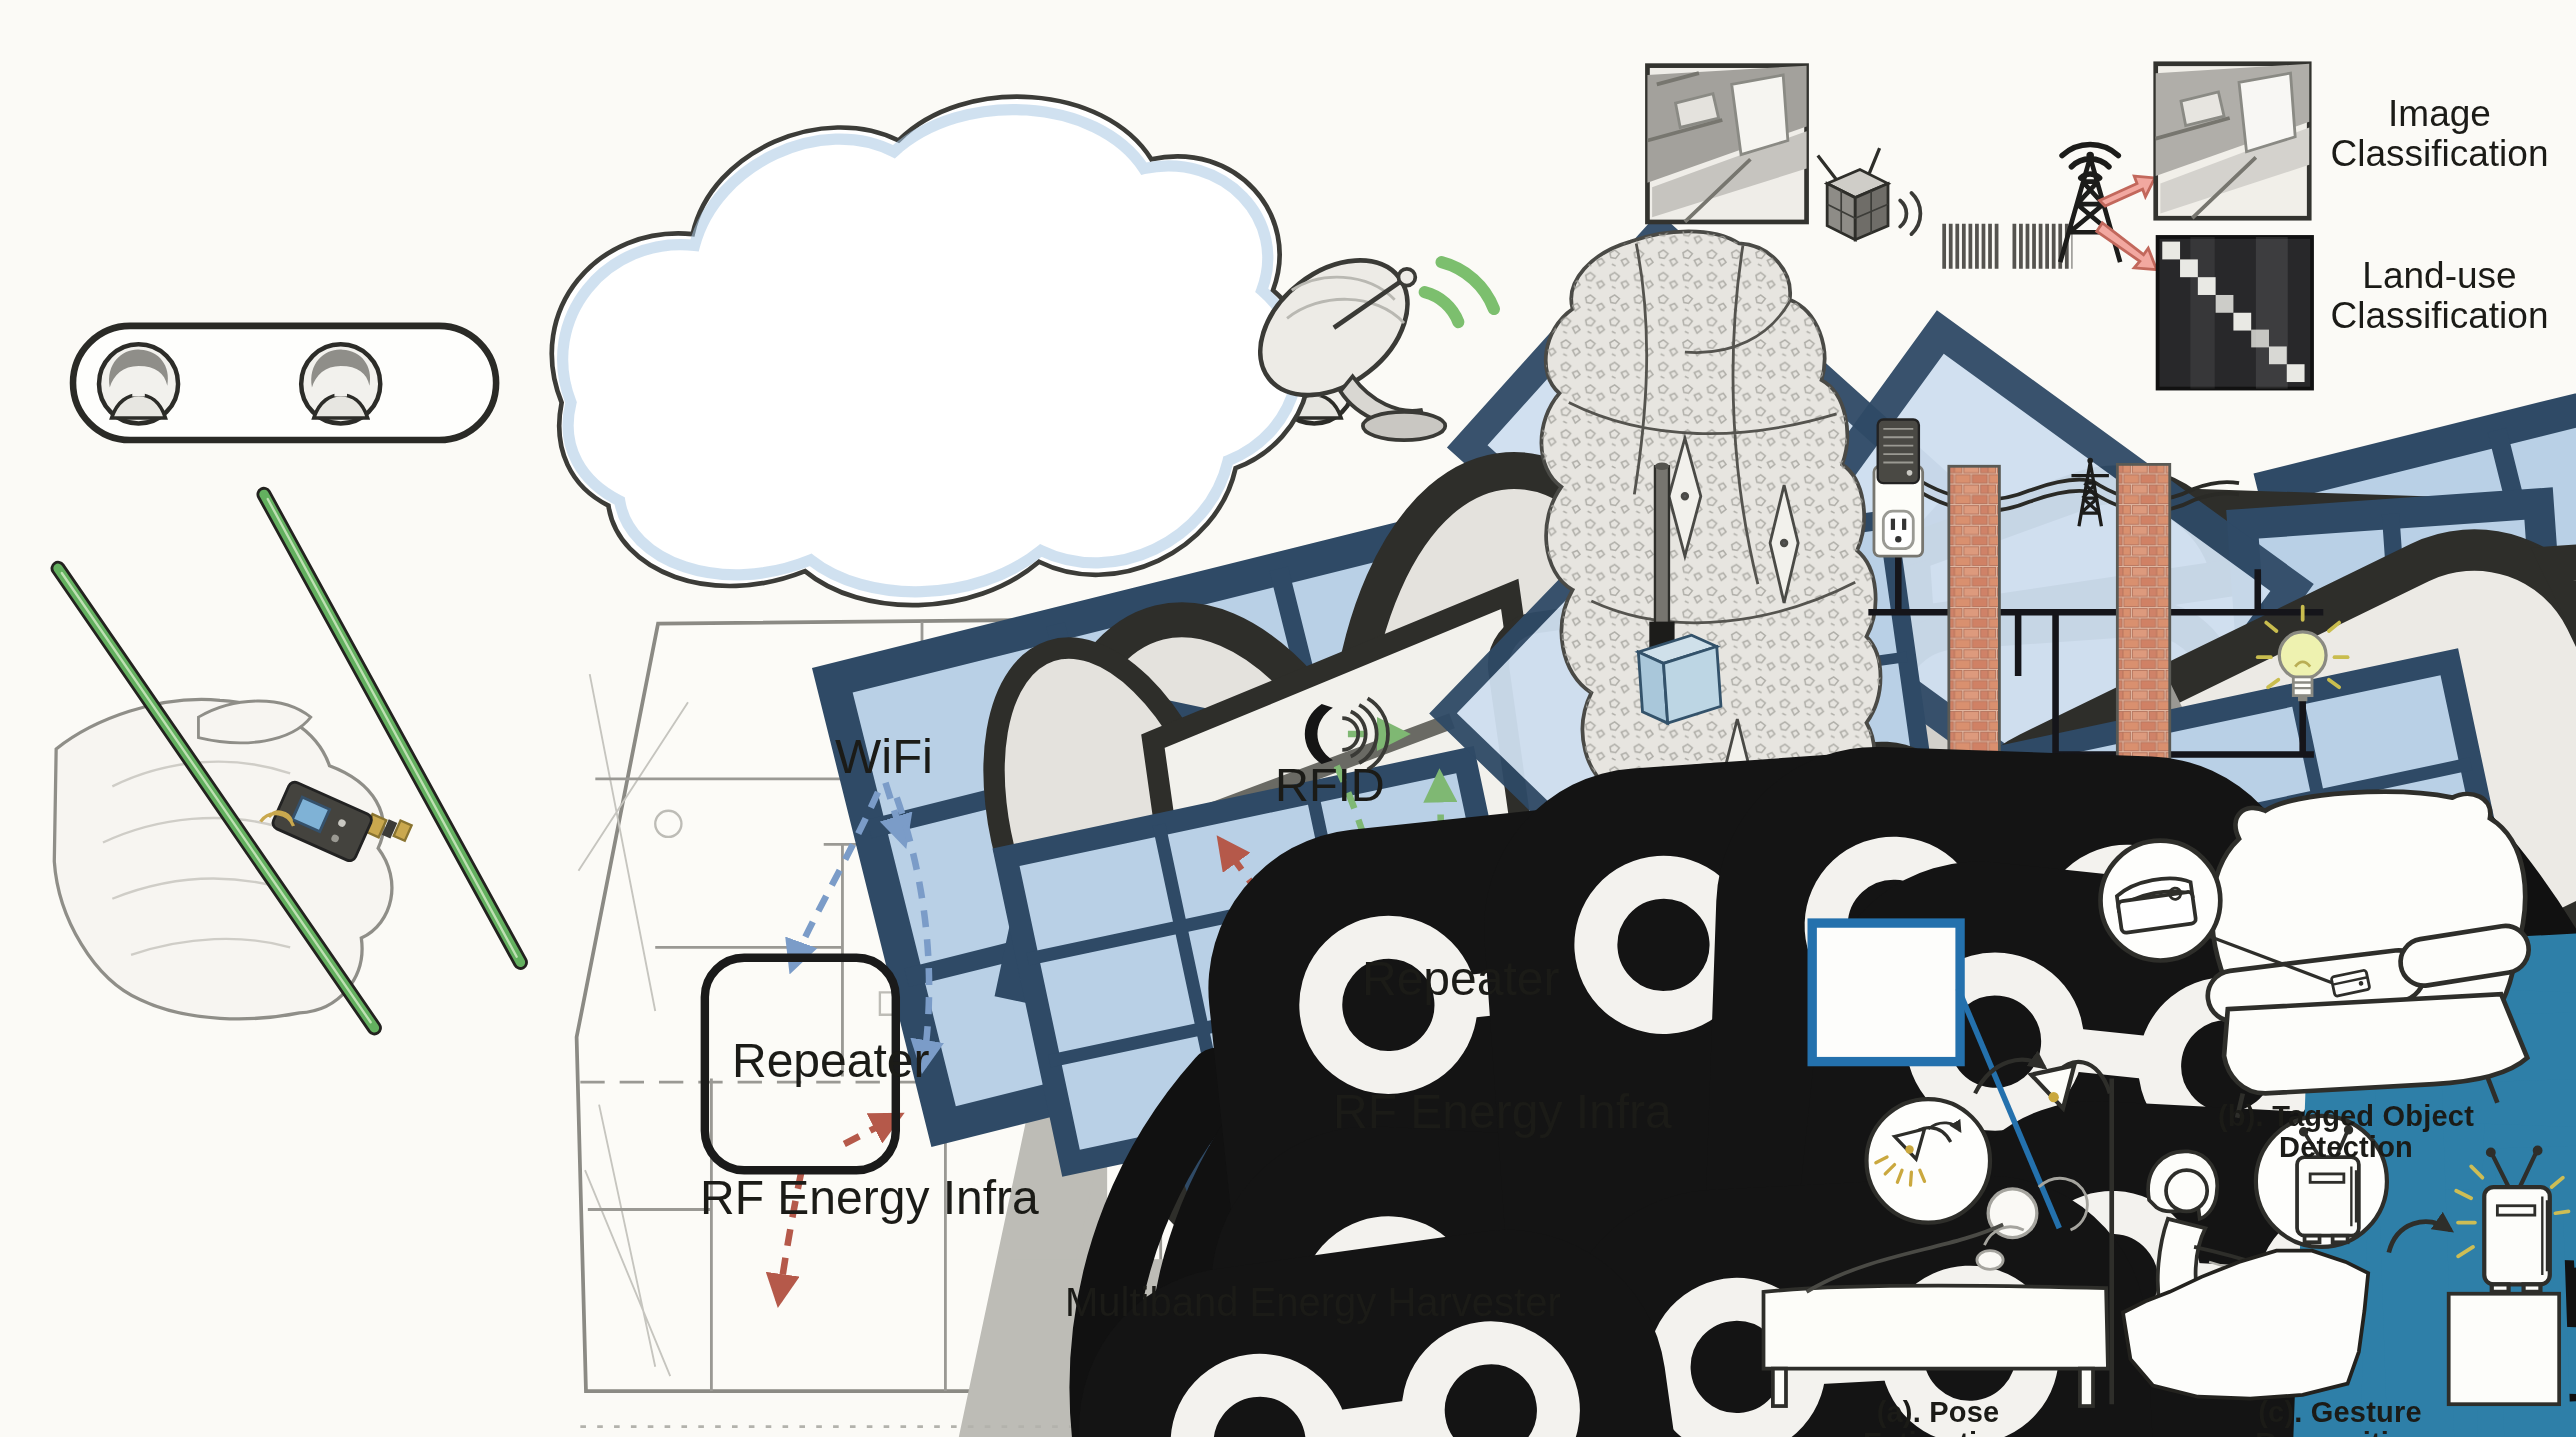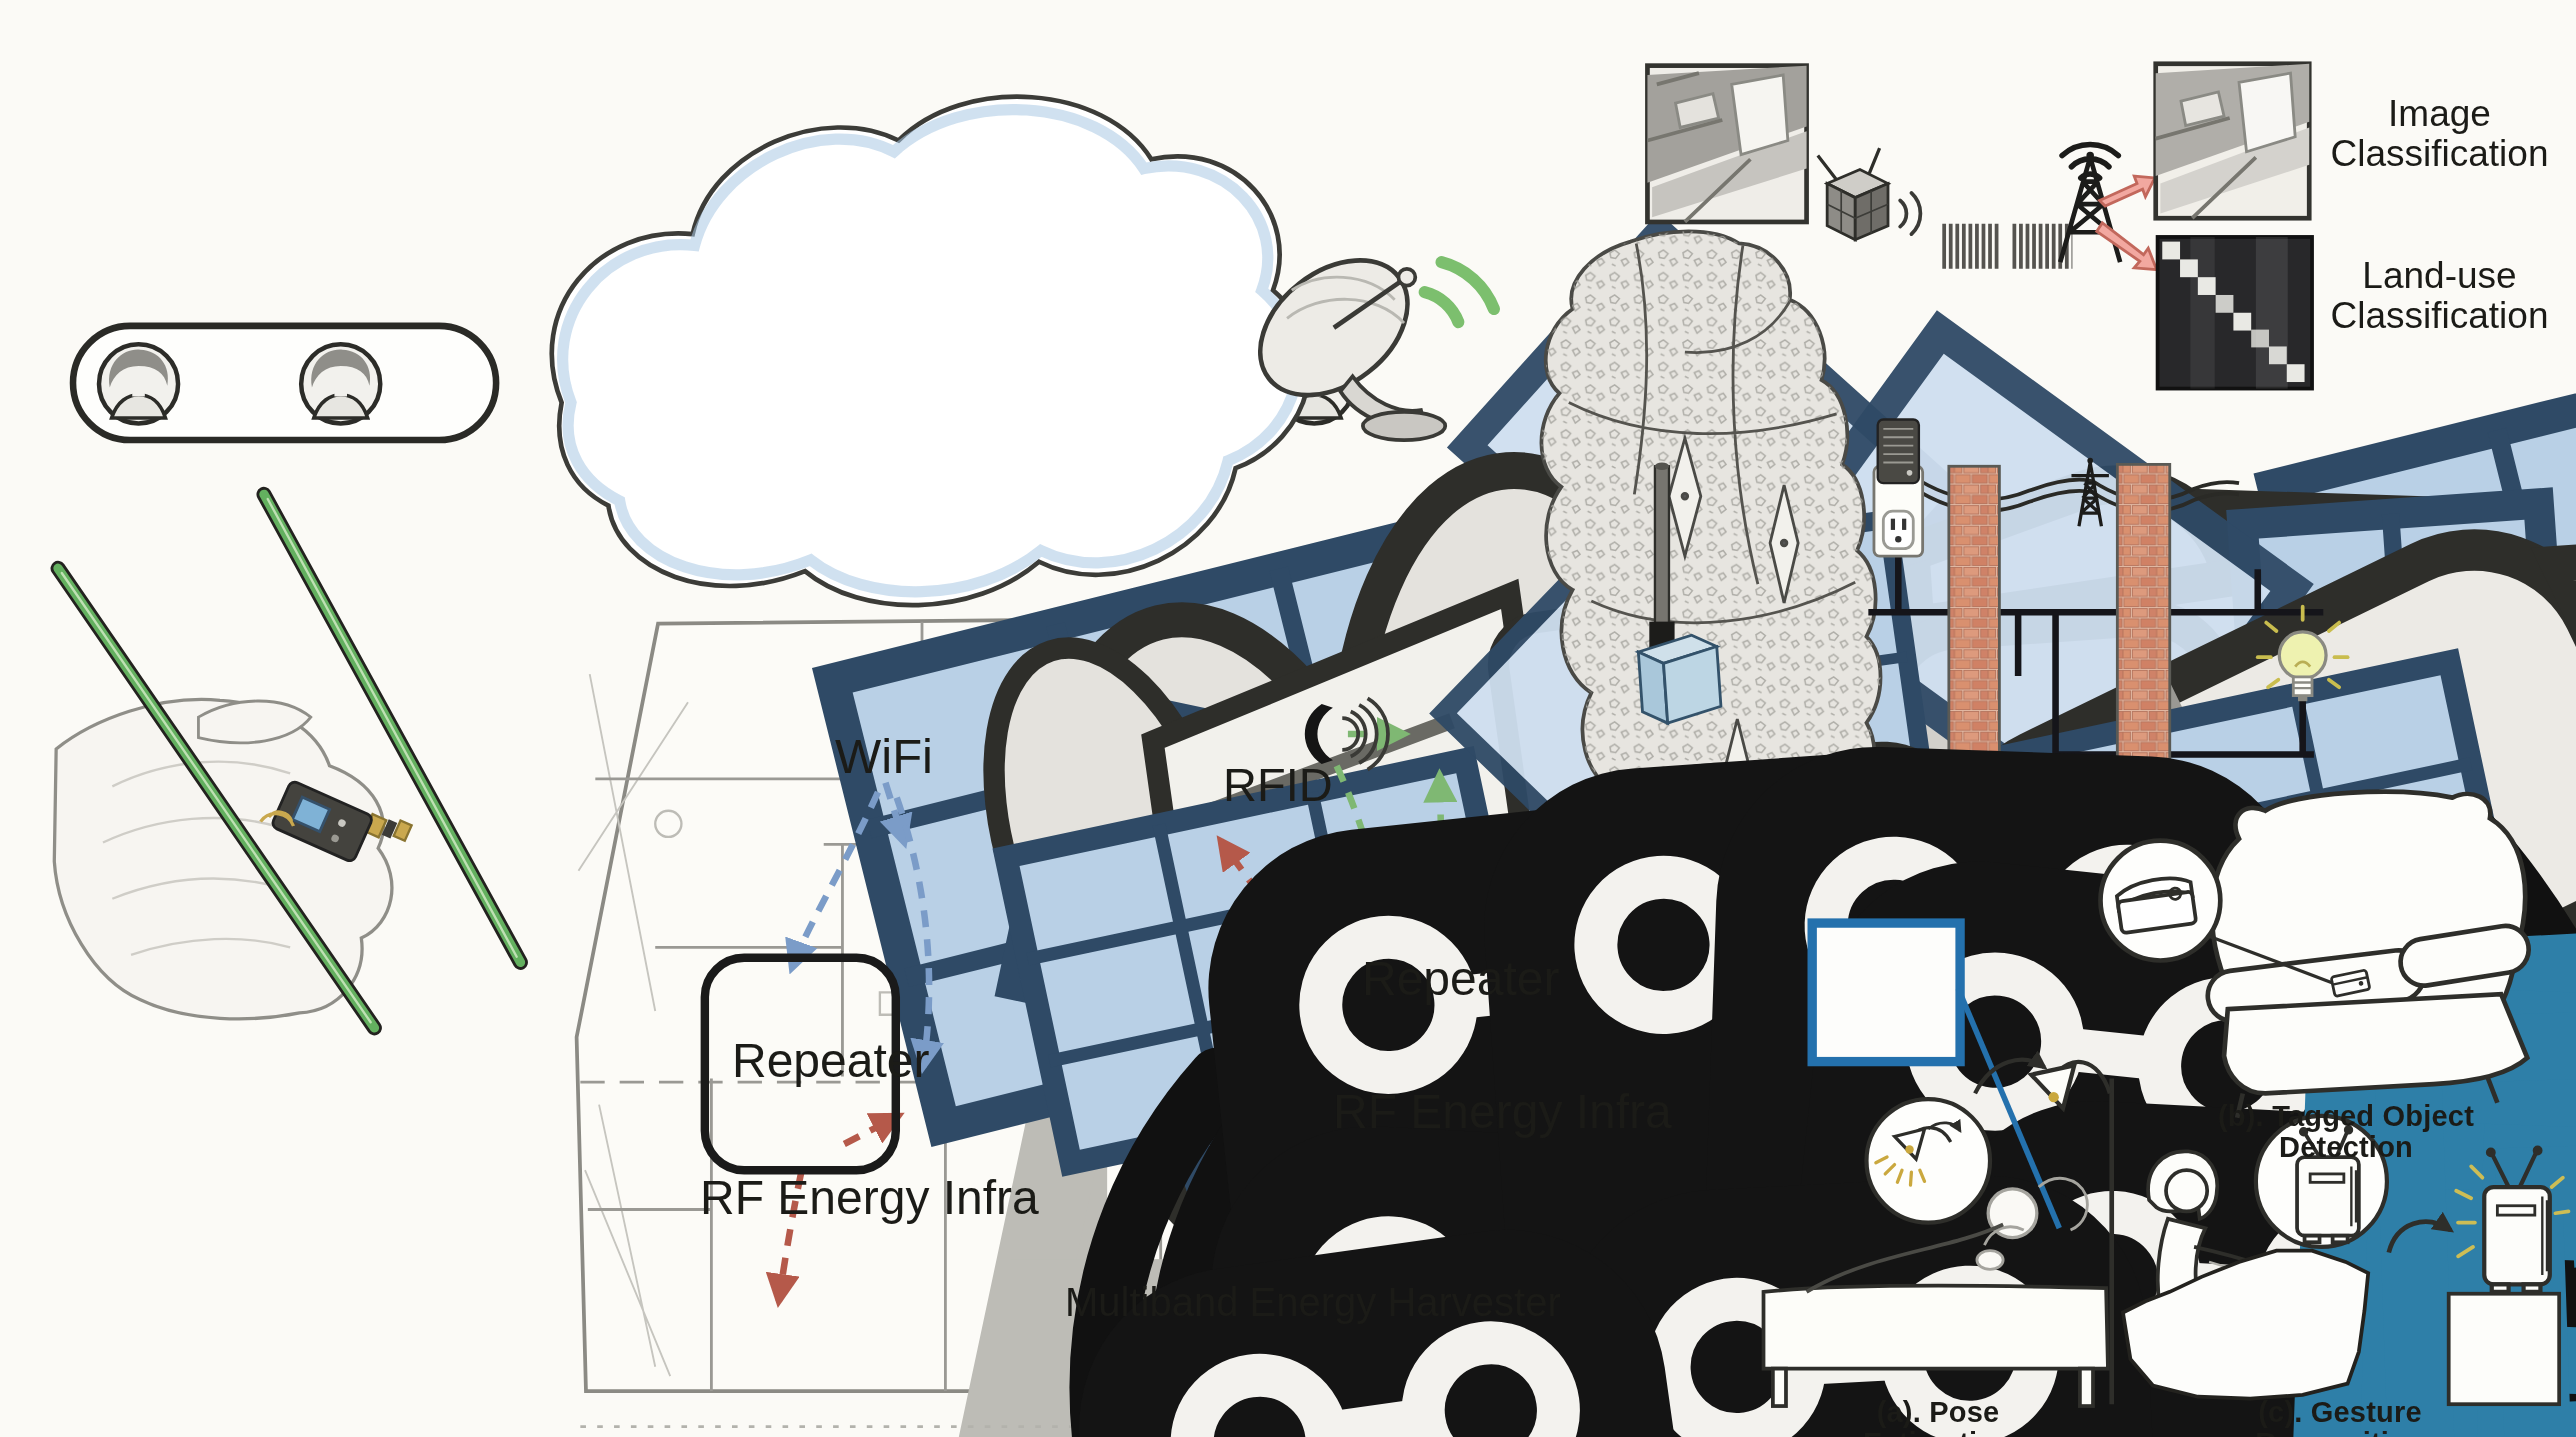--- a/index.html
+++ b/index.html
@@ -554,21 +554,21 @@
             <rect x="50" y="148" width="18" height="8"></rect>
     </g>
     <rect x="2616" y="1382" width="118" height="118" fill="#fdfdfa" stroke="#2e2e2a" stroke-width="4"></rect>
   </g>
 </g>
 </svg>
 
 <div class="lbl s52" style="left:835px;top:730px;">WiFi</div>
 <div class="lbl s42 c" style="left:732px;top:1035px;width:159px;">Repeater</div>
 <div class="lbl s42" style="left:700px;top:1172px;">RF Energy Infra</div>
-<div class="lbl s50" style="left:1223px;top:760px;">RFID</div>
+<div class="lbl s50" style="left:1275px;top:760px;">RFID</div>
 <div class="lbl s42 c" style="left:1362px;top:953px;width:159px;">Repeater</div>
 <div class="lbl s42" style="left:1333px;top:1086px;">RF Energy Infra</div>
 <div class="lbl s43" style="left:1065px;top:1245px;margin-top:36px;">Multiband Energy Harvester</div>
 
 <div class="lbl s40 c" style="left:2312px;top:94px;width:255px;">
   <span class="blk">Image</span>
   <span class="blk">Classification</span>
 </div>
 <div class="lbl s40 c" style="left:2312px;top:256px;width:255px;">
   <span class="blk">Land-use</span>

